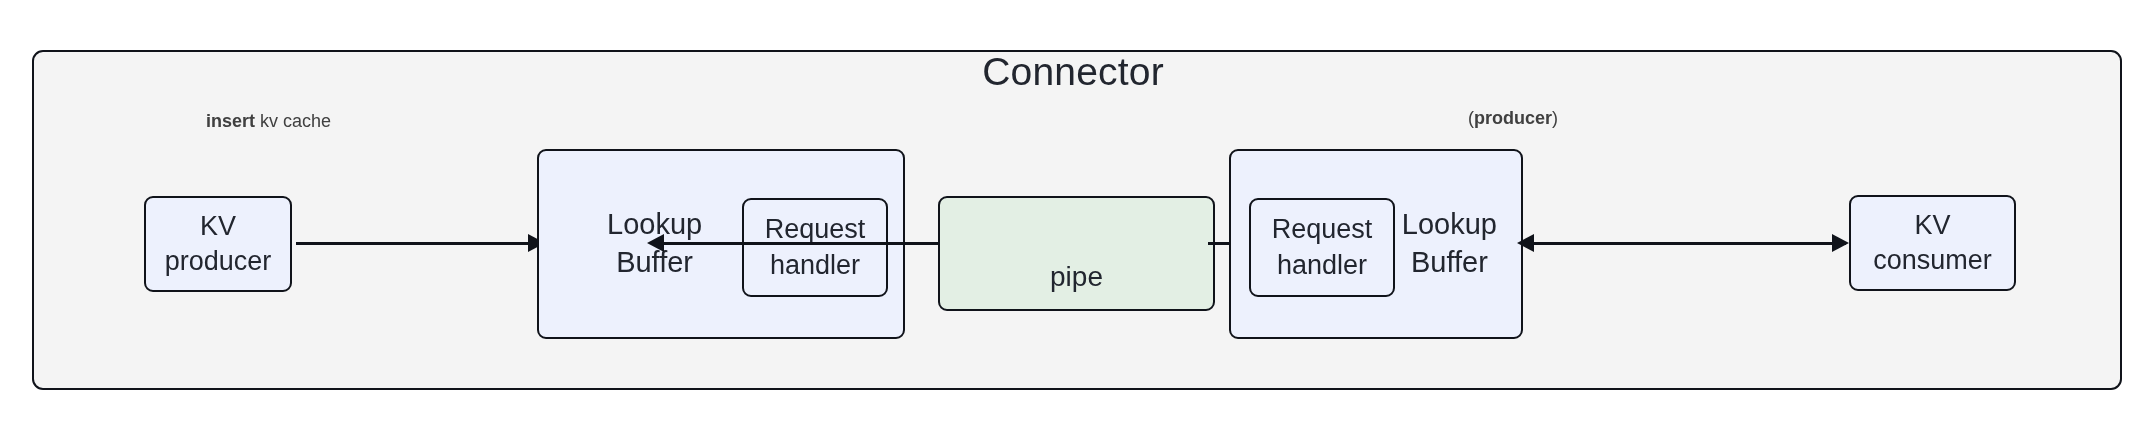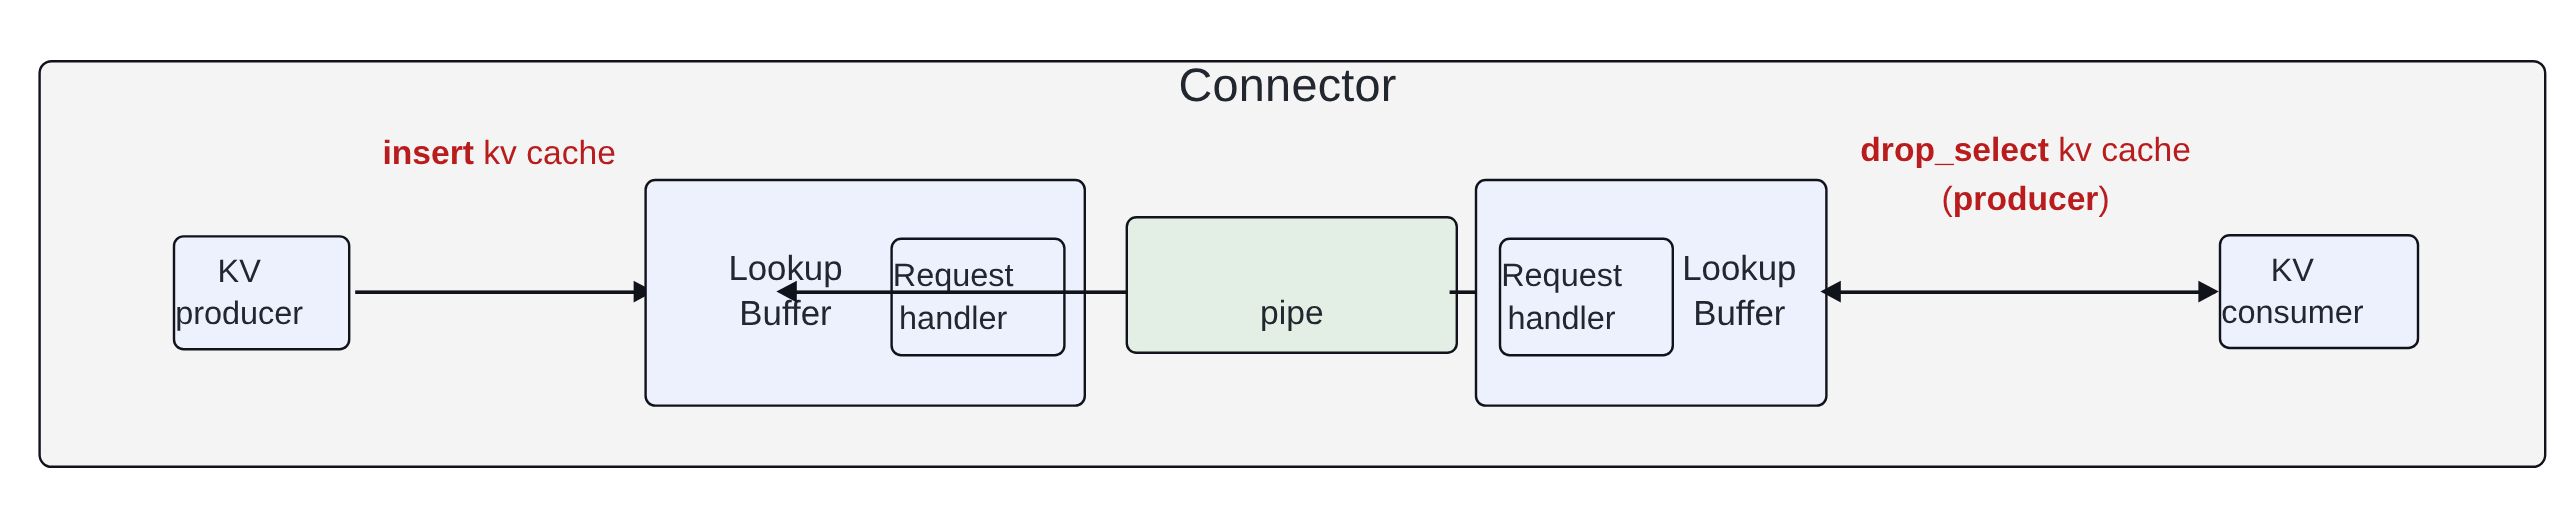--- a/index.html
+++ b/index.html
@@ -14,42 +14,42 @@
   }
   .connector-title{
     position:absolute;left:0;top:50px;width:2146px;text-align:center;
     font-size:39px;color:#22262f;letter-spacing:.2px;
   }
 
   
   .node{
     position:absolute;box-sizing:border-box;
     background:#edf1fd;border:2.6px solid #10131a;border-radius:9px;
-    display:flex;align-items:center;text-align:center;
+    display:flex;align-items:center;justify-content:center;text-align:center;
     line-height:1.30;color:#22262f;
   }
   .node.green{background:#e3efe4;}
   .node .lbl{white-space:pre-line;}
 
   
   .kv-producer{left:144px;top:196px;width:148px;height:96px;font-size:27px;}
   .kv-consumer{left:1849px;top:195px;width:167px;height:96px;font-size:27px;}
 
   
   .lookup-left{left:537px;top:149px;width:368px;height:190px;font-size:29px;
     align-items:center;justify-content:flex-start;padding-left:68px;}
   .lookup-right{left:1229px;top:149px;width:294px;height:190px;font-size:29px;
     align-items:center;justify-content:flex-end;padding-right:24px;}
 
   
   .rh-left{left:742px;top:198px;width:146px;height:99px;font-size:27px;}
   .rh-right{left:1249px;top:198px;width:146px;height:99px;font-size:27px;}
 
   
-  .pipe-box{left:938px;top:180px;width:277px;height:115px;font-size:28px;
+  .pipe-box{left:938px;top:196px;width:277px;height:115px;font-size:28px;
     align-items:flex-end;justify-content:center;padding-bottom:14px;}
 
   
   .arrow{position:absolute;height:2.6px;background:#10131a;}
   .arrow-head{
     position:absolute;width:0;height:0;
     border-top:9px solid transparent;border-bottom:9px solid transparent;
   }
   .head-right{border-left:17px solid #10131a;}
   .head-left{border-right:17px solid #10131a;}
@@ -62,22 +62,22 @@
 
   .arrow-pipe-to-right{left:1208px;top:242px;width:50px;}
   .arrow-pipe-to-right-head{left:1242px;top:234px;}
 
   .arrow-dropselect{left:1530px;top:242px;width:316px;}
   .arrow-dropselect-head-r{left:1832px;top:234px;}
   .arrow-dropselect-head-l{left:1517px;top:234px;}
 
   
   .edge-label{
-    position:absolute;text-align:center;font-size:28px;line-height:1.45;
-    color:#b91c1c;
+    position:absolute;text-align:left;font-size:18px;line-height:1.45;
+    color:#404040;
   }
   .edge-label b{font-weight:700;}
   .label-insert{left:206px;top:108px;width:420px;}
   .label-dropselect{left:1468px;top:105px;width:440px;}
 </style>
 </head>
 <body>
 
 <div id="canvas">
 
@@ -120,23 +120,20 @@
     <span class="lbl">Lookup
 Buffer</span>
   </div>
   <div class="node rh-right">
     <span class="lbl">Request
 handler</span>
   </div>
 
   <div class="edge-label label-dropselect">
     <div>
-      <b>drop_select</b><span> kv cache</span>
-    </div>
-    <div>
       <span>(</span><b>producer</b><span>)</span>
     </div>
   </div>
   <div class="arrow arrow-dropselect"></div>
   <div class="arrow-head head-right arrow-dropselect-head-r"></div>
   <div class="arrow-head head-left arrow-dropselect-head-l"></div>
 
   <div class="node kv-consumer">
     <span class="lbl">KV
 consumer</span>

